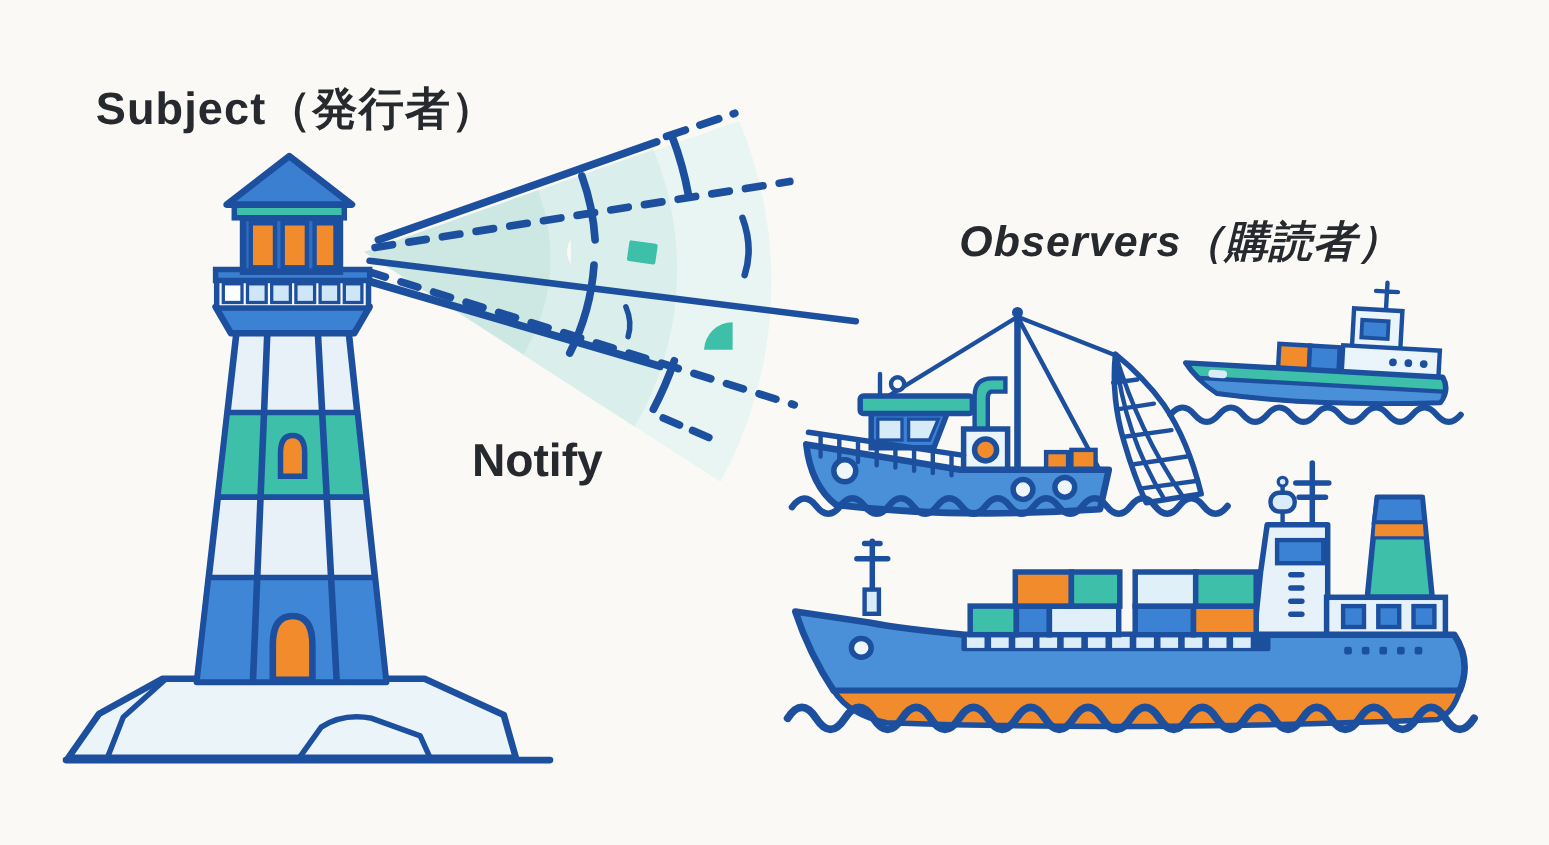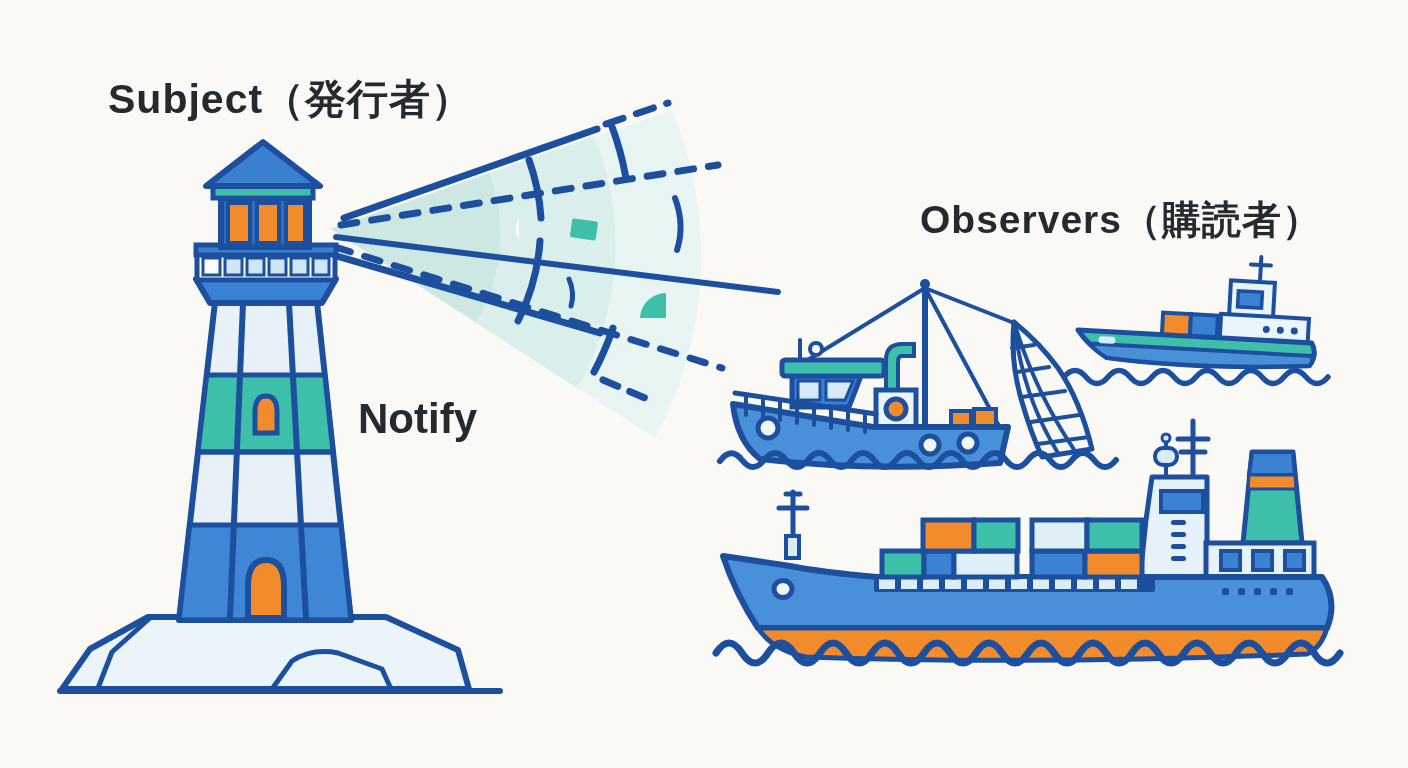--- a/index.html
+++ b/index.html
@@ -1,23 +1,23 @@
 <!DOCTYPE html>
 <html><head>
 <meta charset="utf-8">
 <style>
   html,body{margin:0;padding:0;}
   body{width:1408px;height:768px;overflow:hidden;background:#faf9f5;
        font-family:"Liberation Sans","DejaVu Sans",sans-serif;}
   .stage{position:relative;width:1408px;height:768px;background:#faf9f5;}
   .stage svg{position:absolute;left:0;top:0;}
   .label{position:absolute;color:#26292e;font-weight:700;white-space:nowrap;}
-  .label-subject{left:108px;top:72px;font-size:41px;letter-spacing:1px;}
-  .label-observers{left:920px;top:193px;font-size:39px;letter-spacing:1px;}
-  .label-notify{left:358px;top:394px;width:190px;text-align:left;}
+  .label-subject{left:87px;top:72px;font-size:41px;letter-spacing:1px;}
+  .label-observers{left:872px;top:193px;font-size:39px;letter-spacing:1px;font-style:italic;}
+  .label-notify{left:358px;top:394px;width:190px;text-align:right;}
   .label-notify .l1{font-size:42px;line-height:50px;}
   .label-notify .l2{font-size:37px;line-height:46px;}
   .ln{stroke:#1d4f9f;stroke-linecap:round;stroke-linejoin:round;fill:none;}
 </style>
 </head>
 <body>
 
 <div class="stage">
 
 <svg width="1408" height="768" viewBox="0 0 1408 768">

